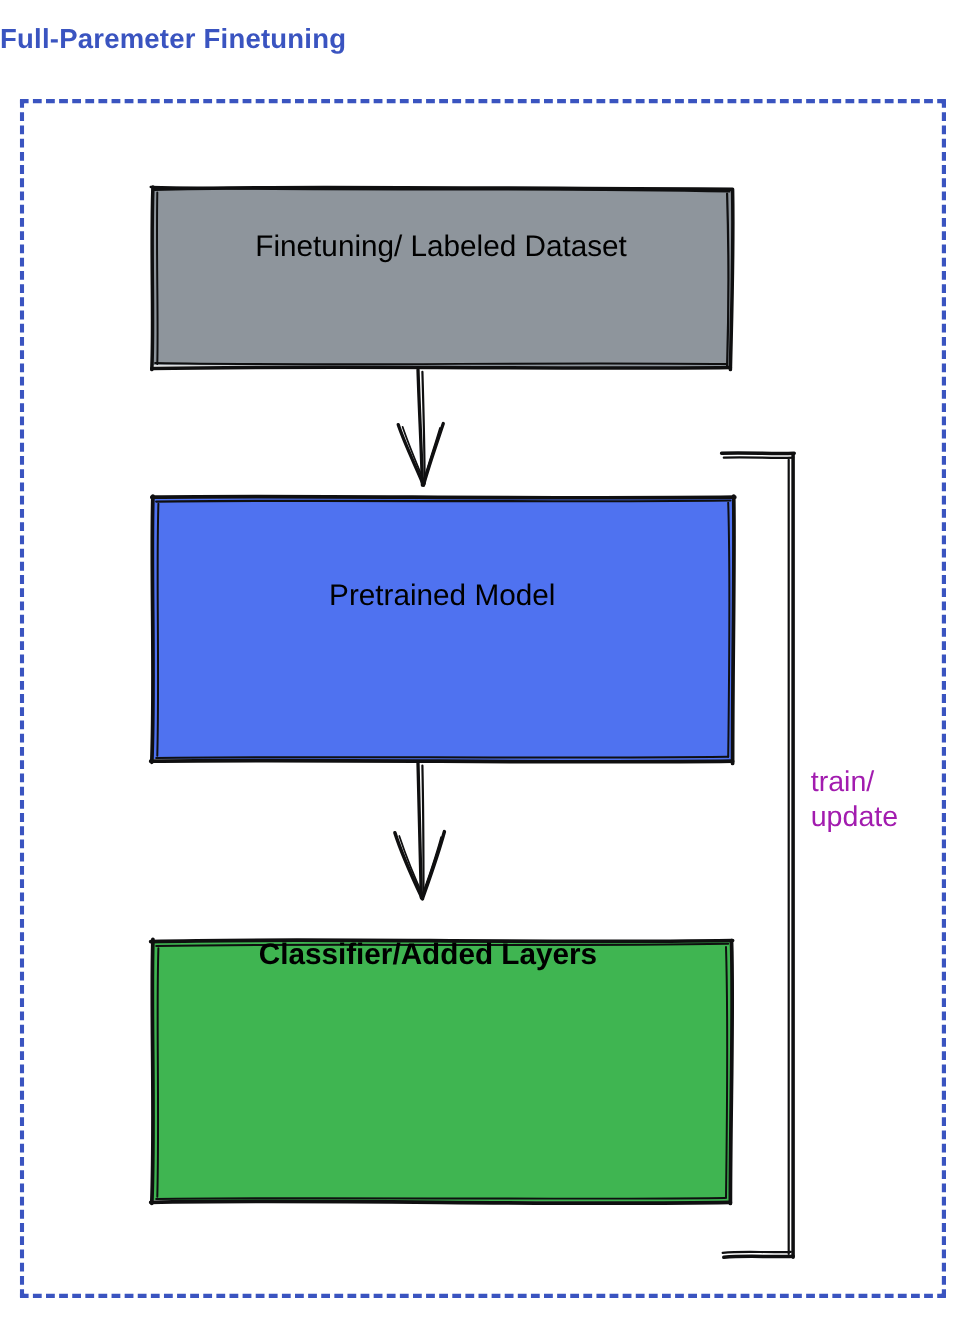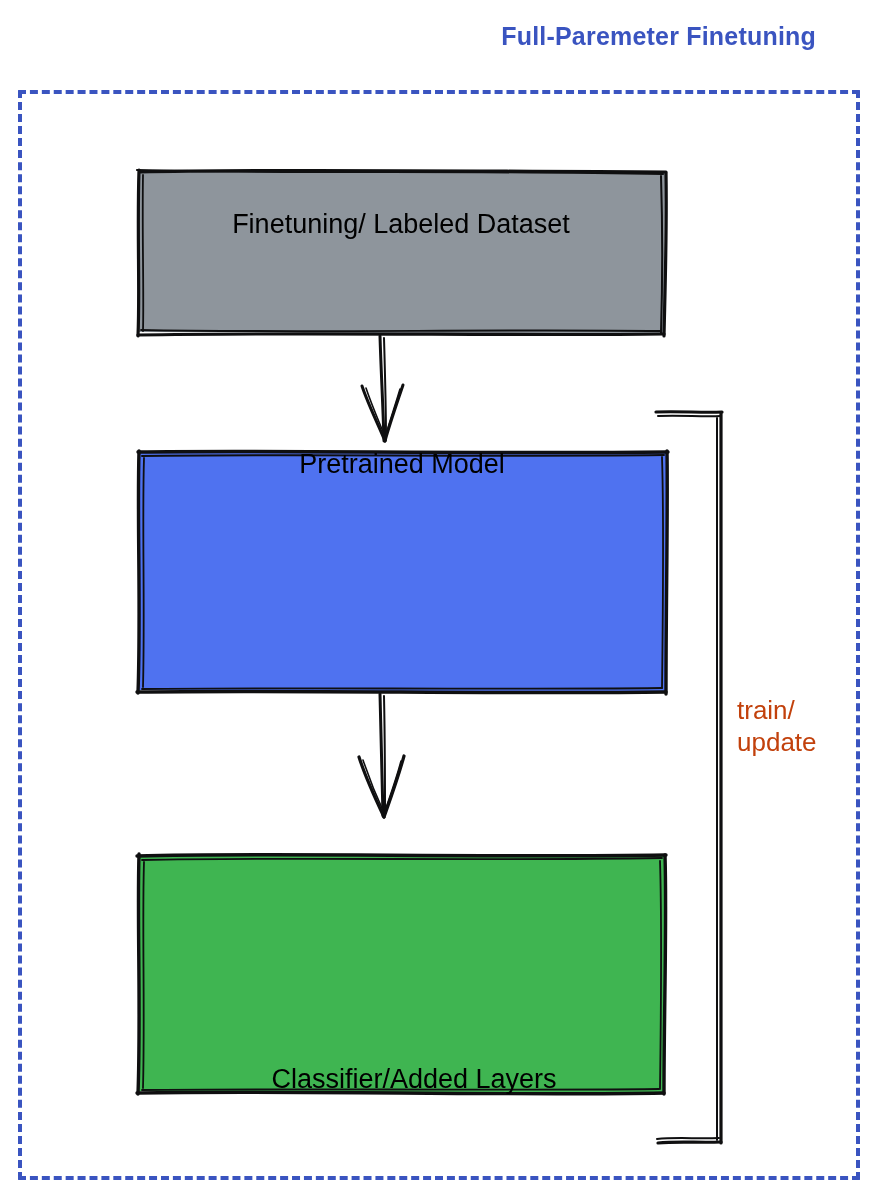--- a/index.html
+++ b/index.html
@@ -19,21 +19,21 @@
     left: 0;
     top: 0;
     width: 880px;
     height: 1200px;
   }
   .diagram-title {
     position: absolute;
     left: 0;
     top: 22px;
     width: 816px;
-    text-align: right;
+    text-align: left;
     font-size: 25px;
     font-weight: 700;
     color: #3a54c0;
     letter-spacing: 0.2px;
     white-space: nowrap;
   }
   .dashed-frame {
     position: absolute;
     left: 18px;
     top: 90px;
@@ -59,37 +59,39 @@
     left: 136px;
     top: 168px;
     width: 530px;
     height: 168px;
     align-items: flex-start;
     padding-top: 42px;
     justify-content: center;
   }
   #node-pretrained {
     left: 136px;
-    top: 450px;
+    top: 428px;
     width: 532px;
     height: 228px;
+    align-items: center;
   }
   #node-classifier {
-    left: 149px;
+    left: 124px;
     top: 853px;
     width: 530px;
     height: 242px;
-    align-items: flex-end;
+    align-items: flex-start;
+    font-weight: bold;
   }
   .loop-label {
     position: absolute;
     left: 737px;
     top: 695px;
     font-size: 26px;
-    color: #c2410c;
+    color: #a21caf;
     line-height: 1.22;
     white-space: pre-line;
   }
   svg { display: block; }
 </style>
 </head>
 <body>
 
 <div id="canvas">
 

